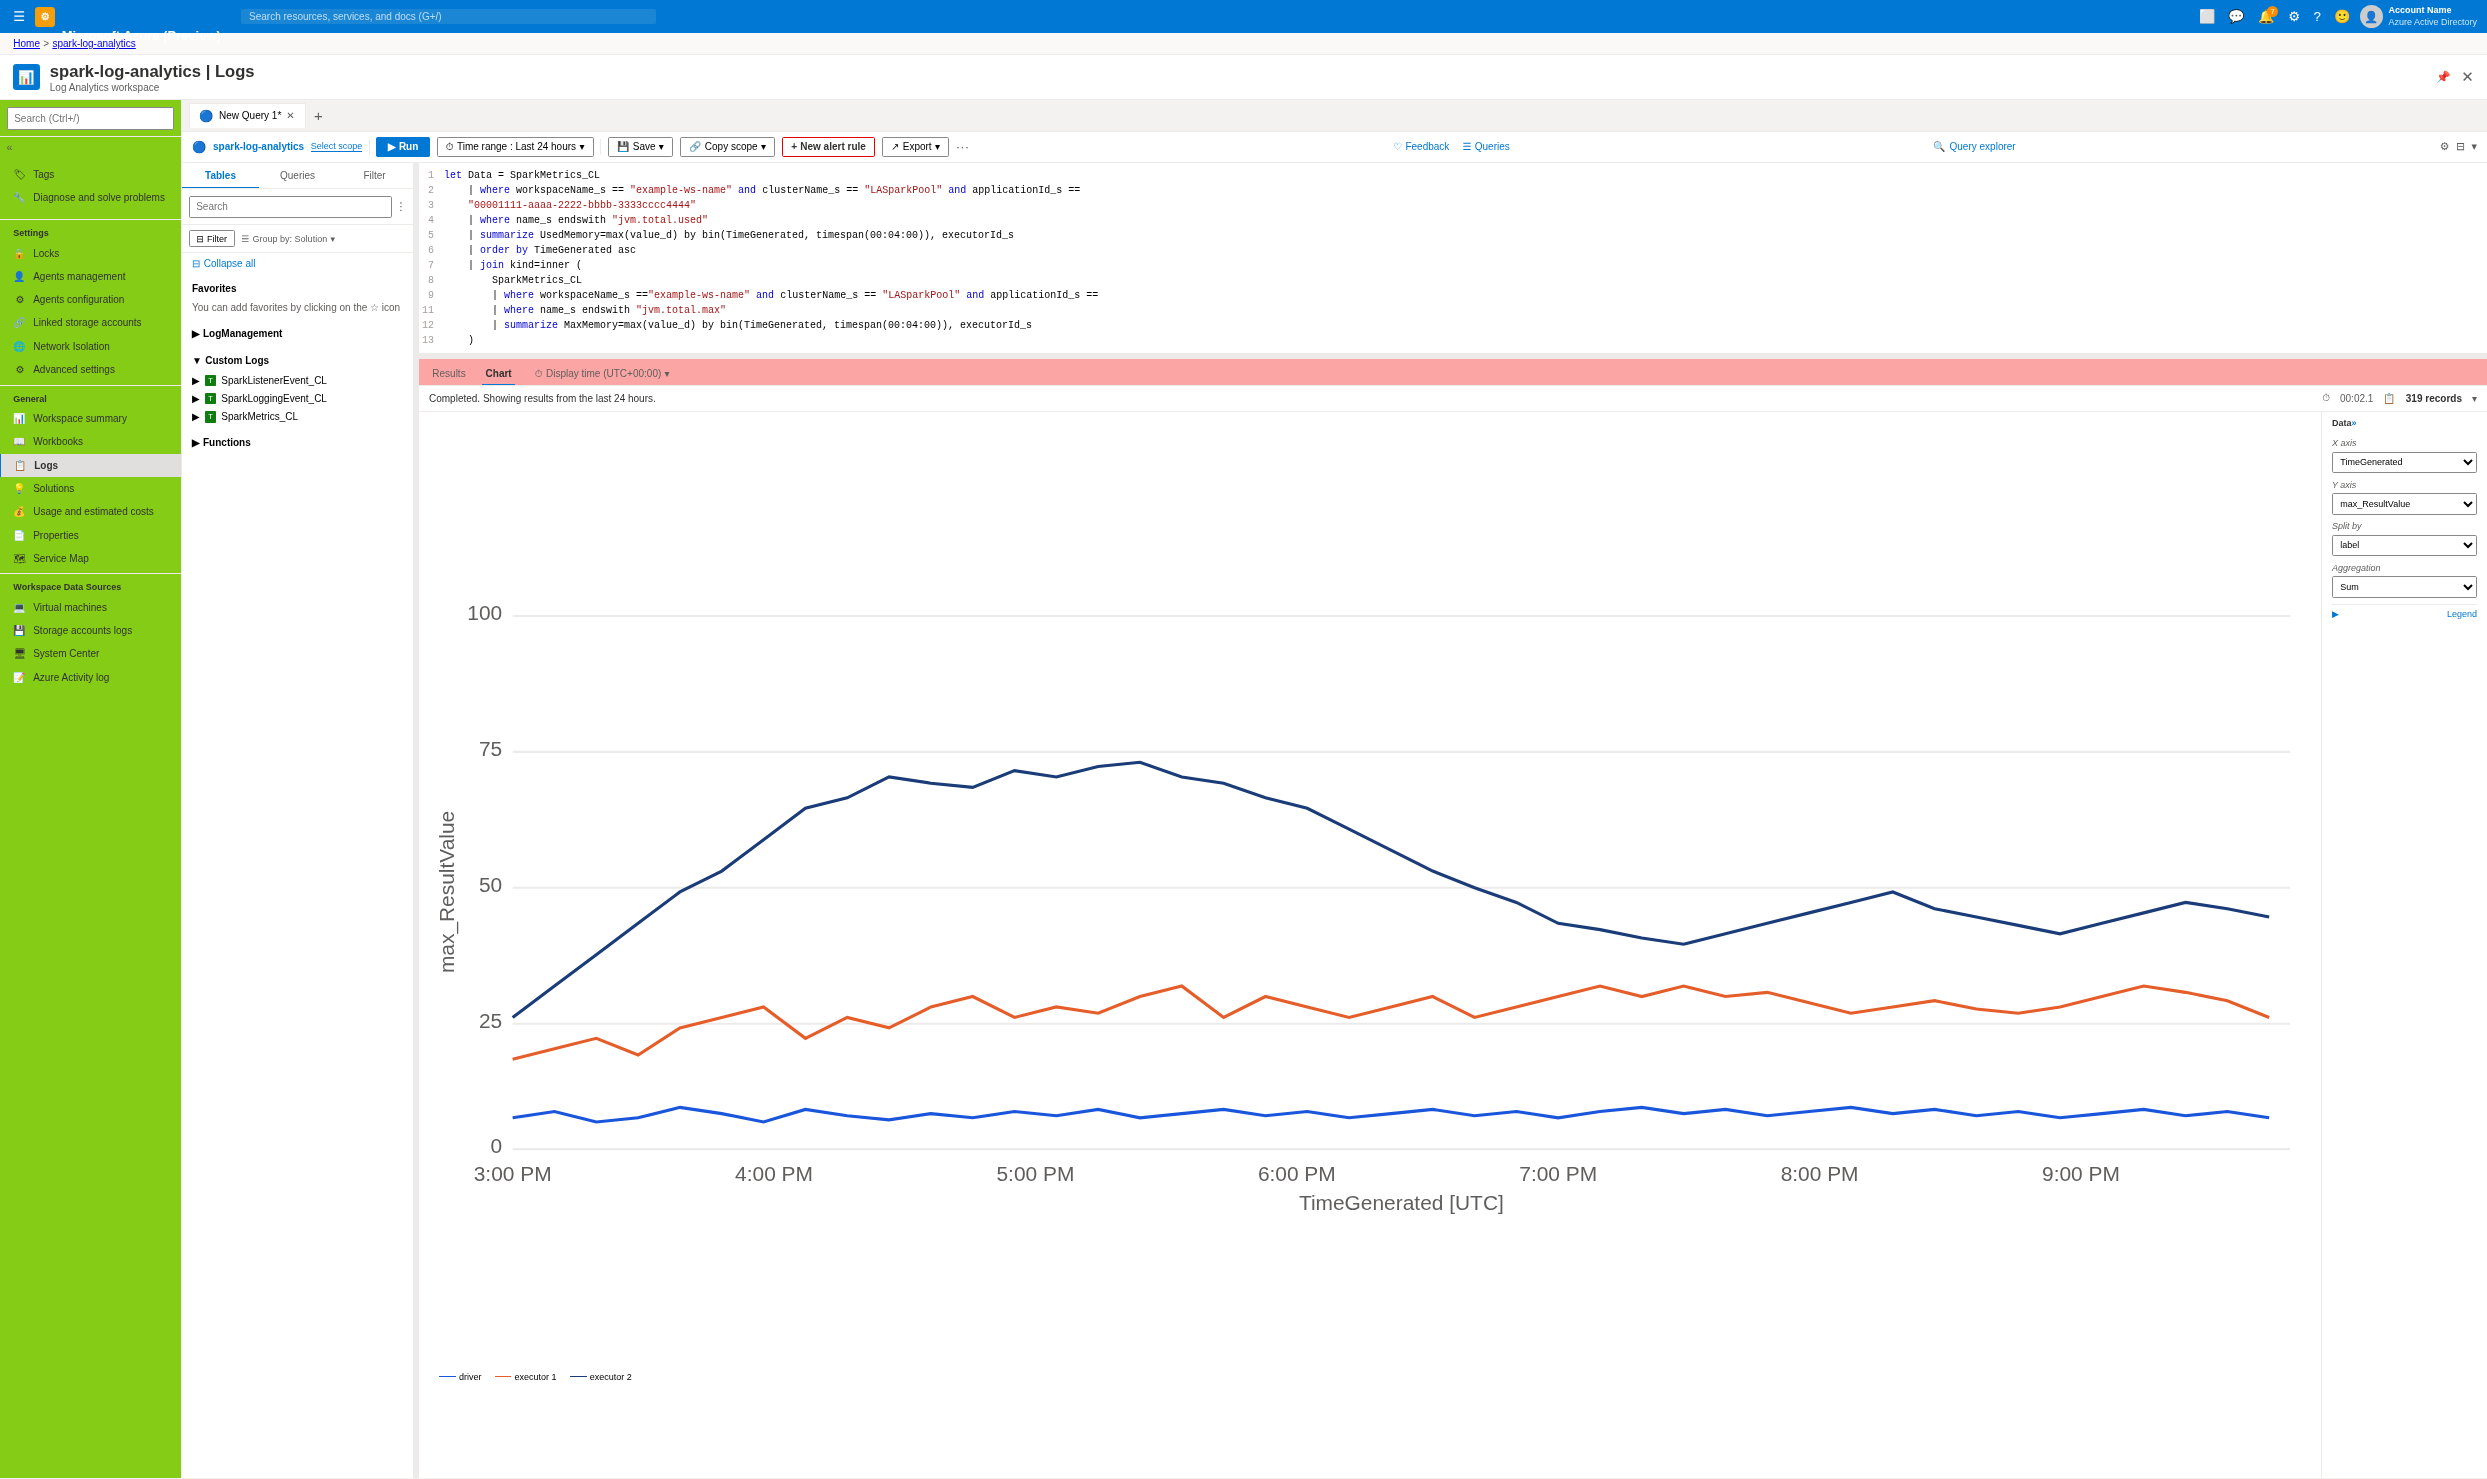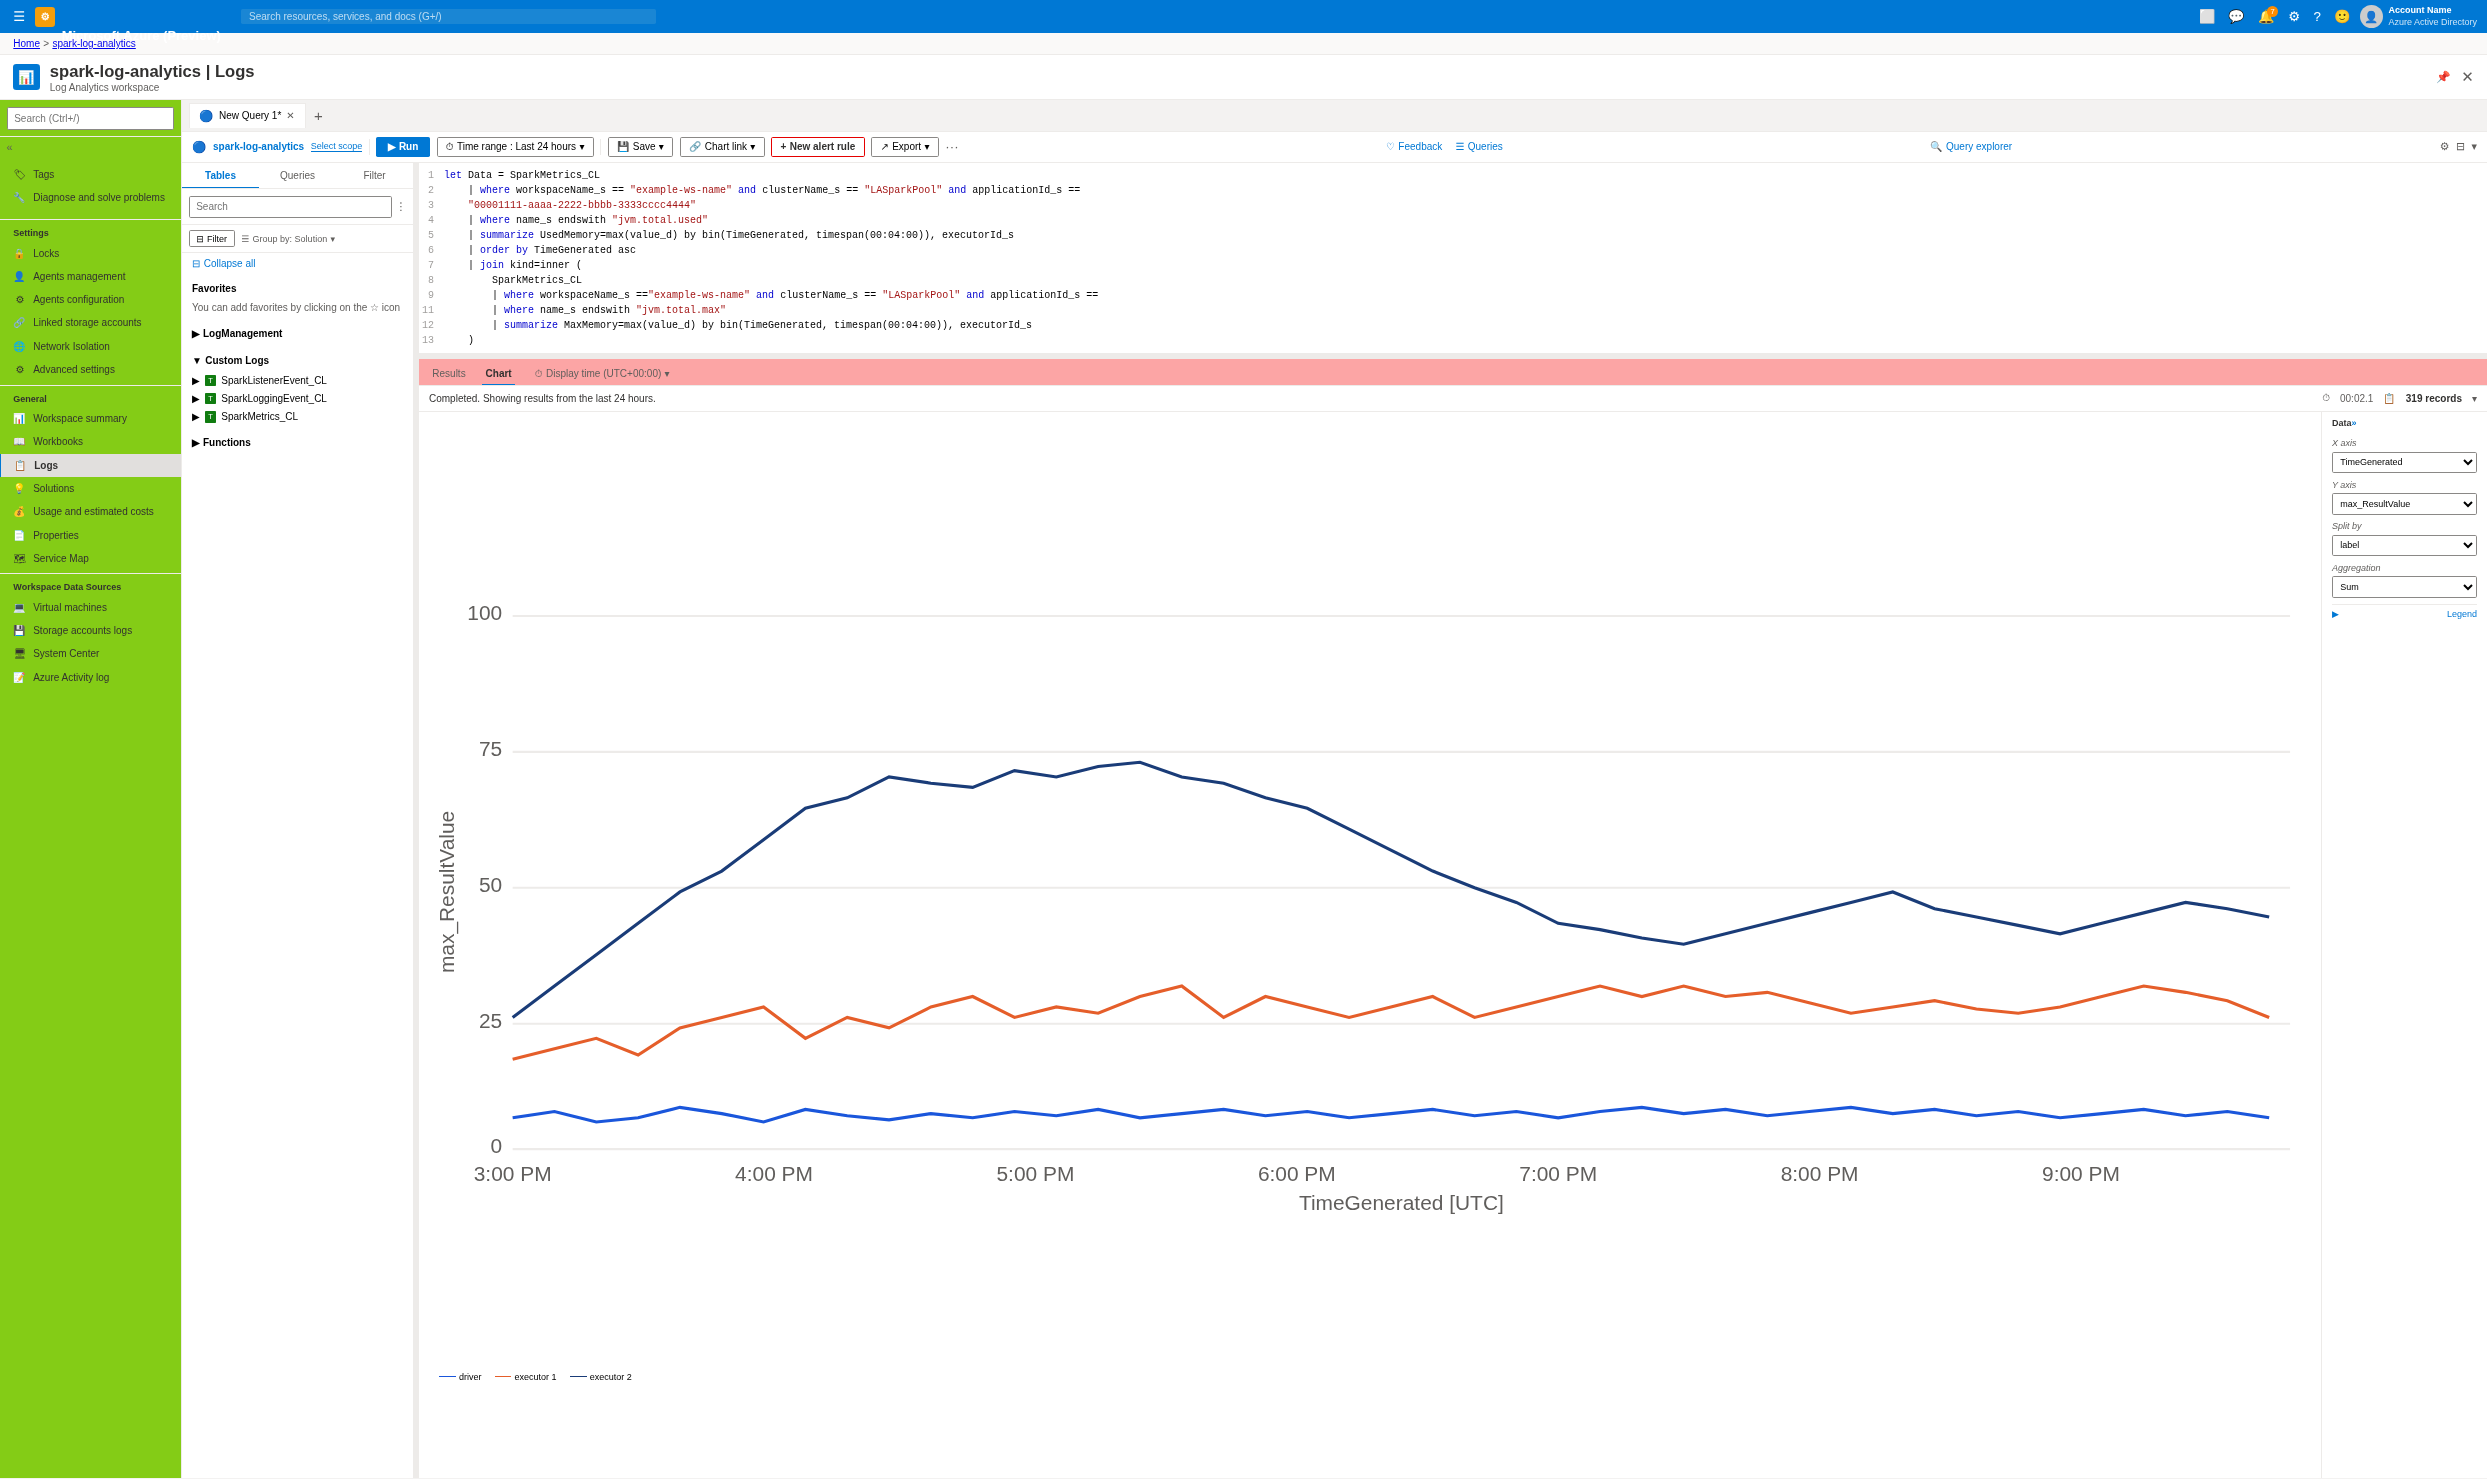--- a/index.html
+++ b/index.html
@@ -312,21 +312,21 @@
       <div class="toolbar-separator"></div>
 
       <button class="toolbar-btn">
         <span>💾</span>
         <span>Save</span>
         <span>▾</span>
       </button>
 
       <button class="toolbar-btn">
         <span>🔗</span>
-        <span>Chart link</span>
+        <span>Copy scope</span>
         <span>▾</span>
       </button>
 
       <button class="new-alert-btn">
         <span>+</span>
         <span>New alert rule</span>
       </button>
 
       <button class="toolbar-btn">
         <span>↗</span>

